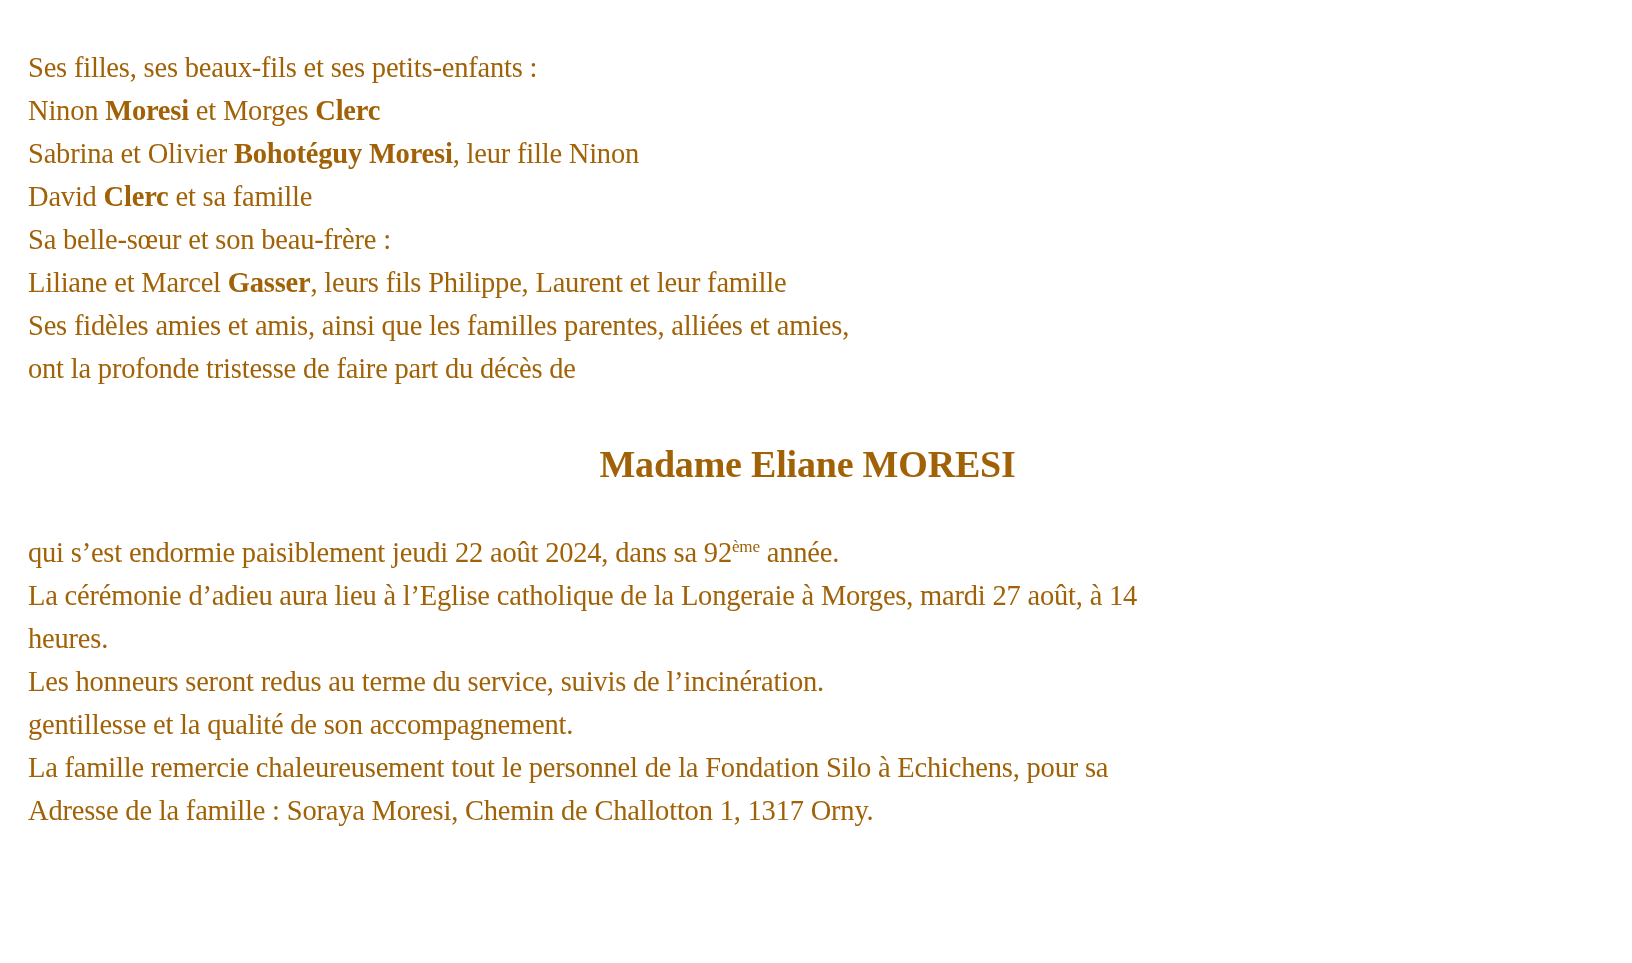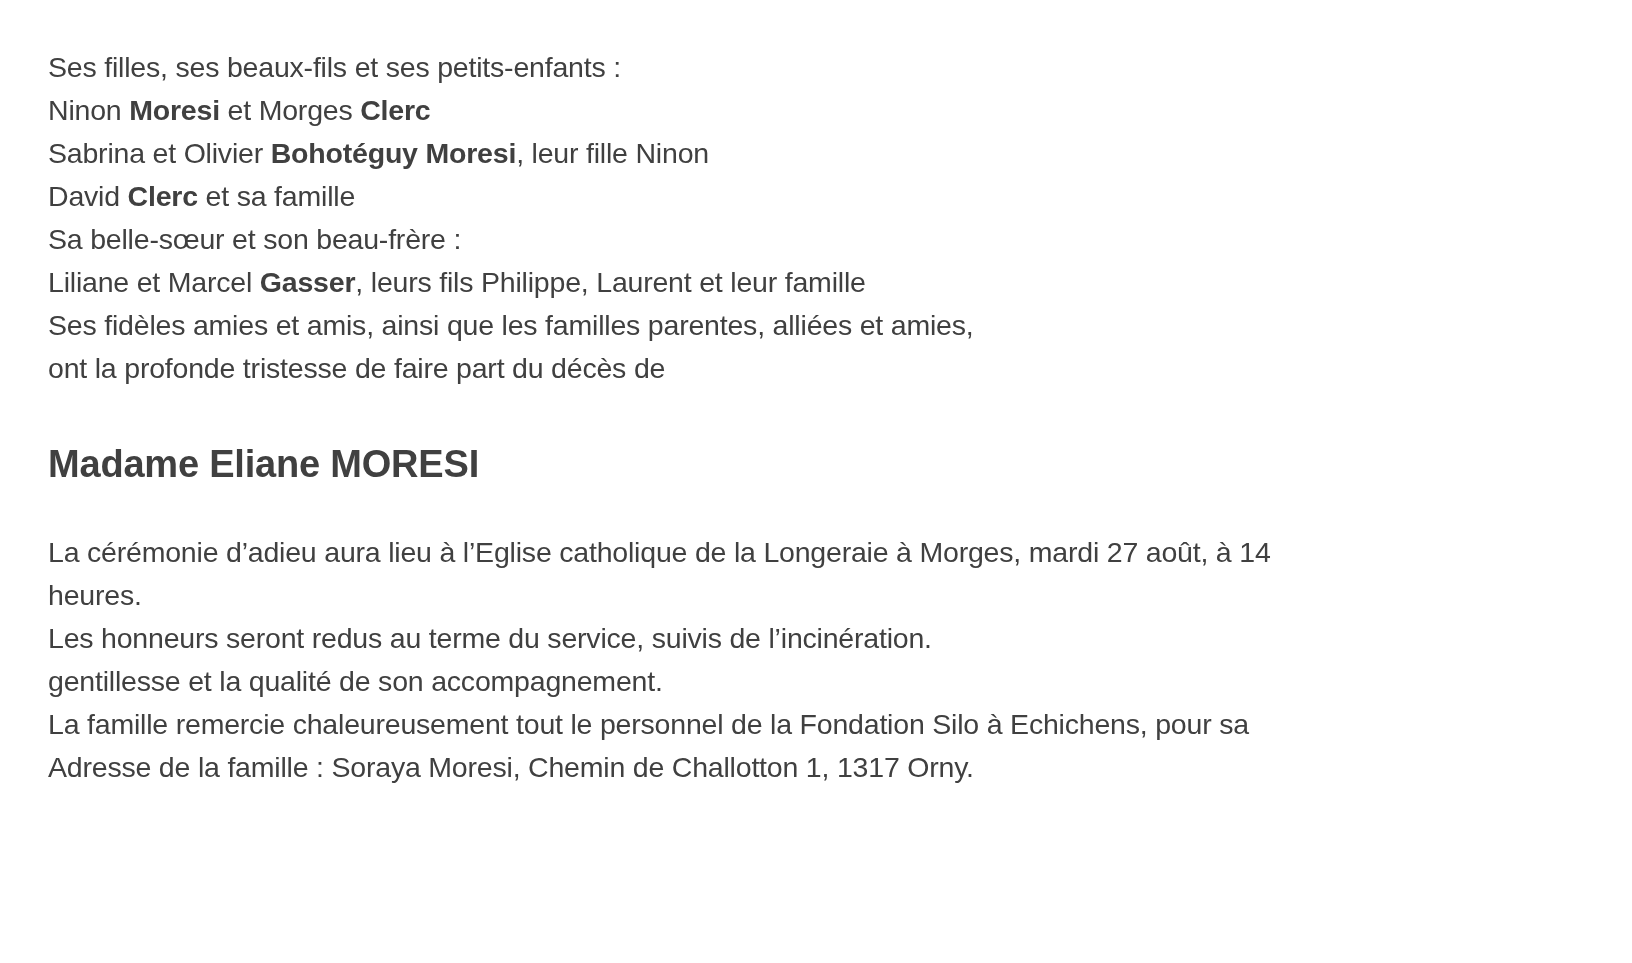--- a/index.html
+++ b/index.html
@@ -6,45 +6,46 @@
     margin: 0;
     padding: 0;
     background: #ffffff;
   }
   .page {
     position: relative;
     width: 1632px;
     height: 963px;
     box-sizing: border-box;
     background: #ffffff;
-    color: #404040;
-    font-family: Liberation Sans, sans-serif;
+    color: #a16207;
+    font-family: Liberation Serif, serif;
     font-size: 28.5px;
     line-height: 43px;
     letter-spacing: -0.2px;
-    padding: 46px 45px 0 48px;
+    padding: 46px 45px 0 28px;
     overflow: hidden;
   }
   .line {
     white-space: pre;
   }
   .seg-plain {
     font-weight: 400;
   }
   .seg-bold {
     font-weight: 700;
   }
   .seg-sup {
     font-weight: 400;
     font-size: 0.6em;
     vertical-align: super;
     line-height: 0;
   }
   .title {
     margin: 51px 0 43px 0;
+    text-align: center;
     font-size: 38px;
     font-weight: 700;
     line-height: 47px;
     letter-spacing: -0.2px;
   }
 </style>
 </head>
 <body>
 
 <div class="page">
@@ -55,20 +56,21 @@
       <div class="line"><span class="seg-plain">David </span><span class="seg-bold">Clerc</span><span class="seg-plain"> et sa famille</span></div>
       <div class="line"><span class="seg-plain">Sa belle-sœur et son beau-frère :</span></div>
       <div class="line"><span class="seg-plain">Liliane et Marcel </span><span class="seg-bold">Gasser</span><span class="seg-plain">, leurs fils Philippe, Laurent et leur famille</span></div>
       <div class="line"><span class="seg-plain">Ses fidèles amies et amis, ainsi que les familles parentes, alliées et amies,</span></div>
       <div class="line"><span class="seg-plain">ont la profonde tristesse de faire part du décès de</span></div>
     </div>
 
   <h1 class="title">Madame Eliane MORESI</h1>
 
   <div class="body-text">
+      <div class="line"><span class="seg-plain">qui s’est endormie paisiblement jeudi 22 août 2024, dans sa 92</span><span class="seg-sup">ème</span><span class="seg-plain"> année.</span></div>
       <div class="line"><span class="seg-plain">La cérémonie d’adieu aura lieu à l’Eglise catholique de la Longeraie à Morges, mardi 27 août, à 14</span></div>
       <div class="line"><span class="seg-plain">heures.</span></div>
       <div class="line"><span class="seg-plain">Les honneurs seront redus au terme du service, suivis de l’incinération.</span></div>
       <div class="line"><span class="seg-plain">gentillesse et la qualité de son accompagnement.</span></div>
       <div class="line"><span class="seg-plain">La famille remercie chaleureusement tout le personnel de la Fondation Silo à Echichens, pour sa</span></div>
       <div class="line"><span class="seg-plain">Adresse de la famille : Soraya Moresi, Chemin de Challotton 1, 1317 Orny.</span></div>
     </div>
 </div>
 
 </body></html>

